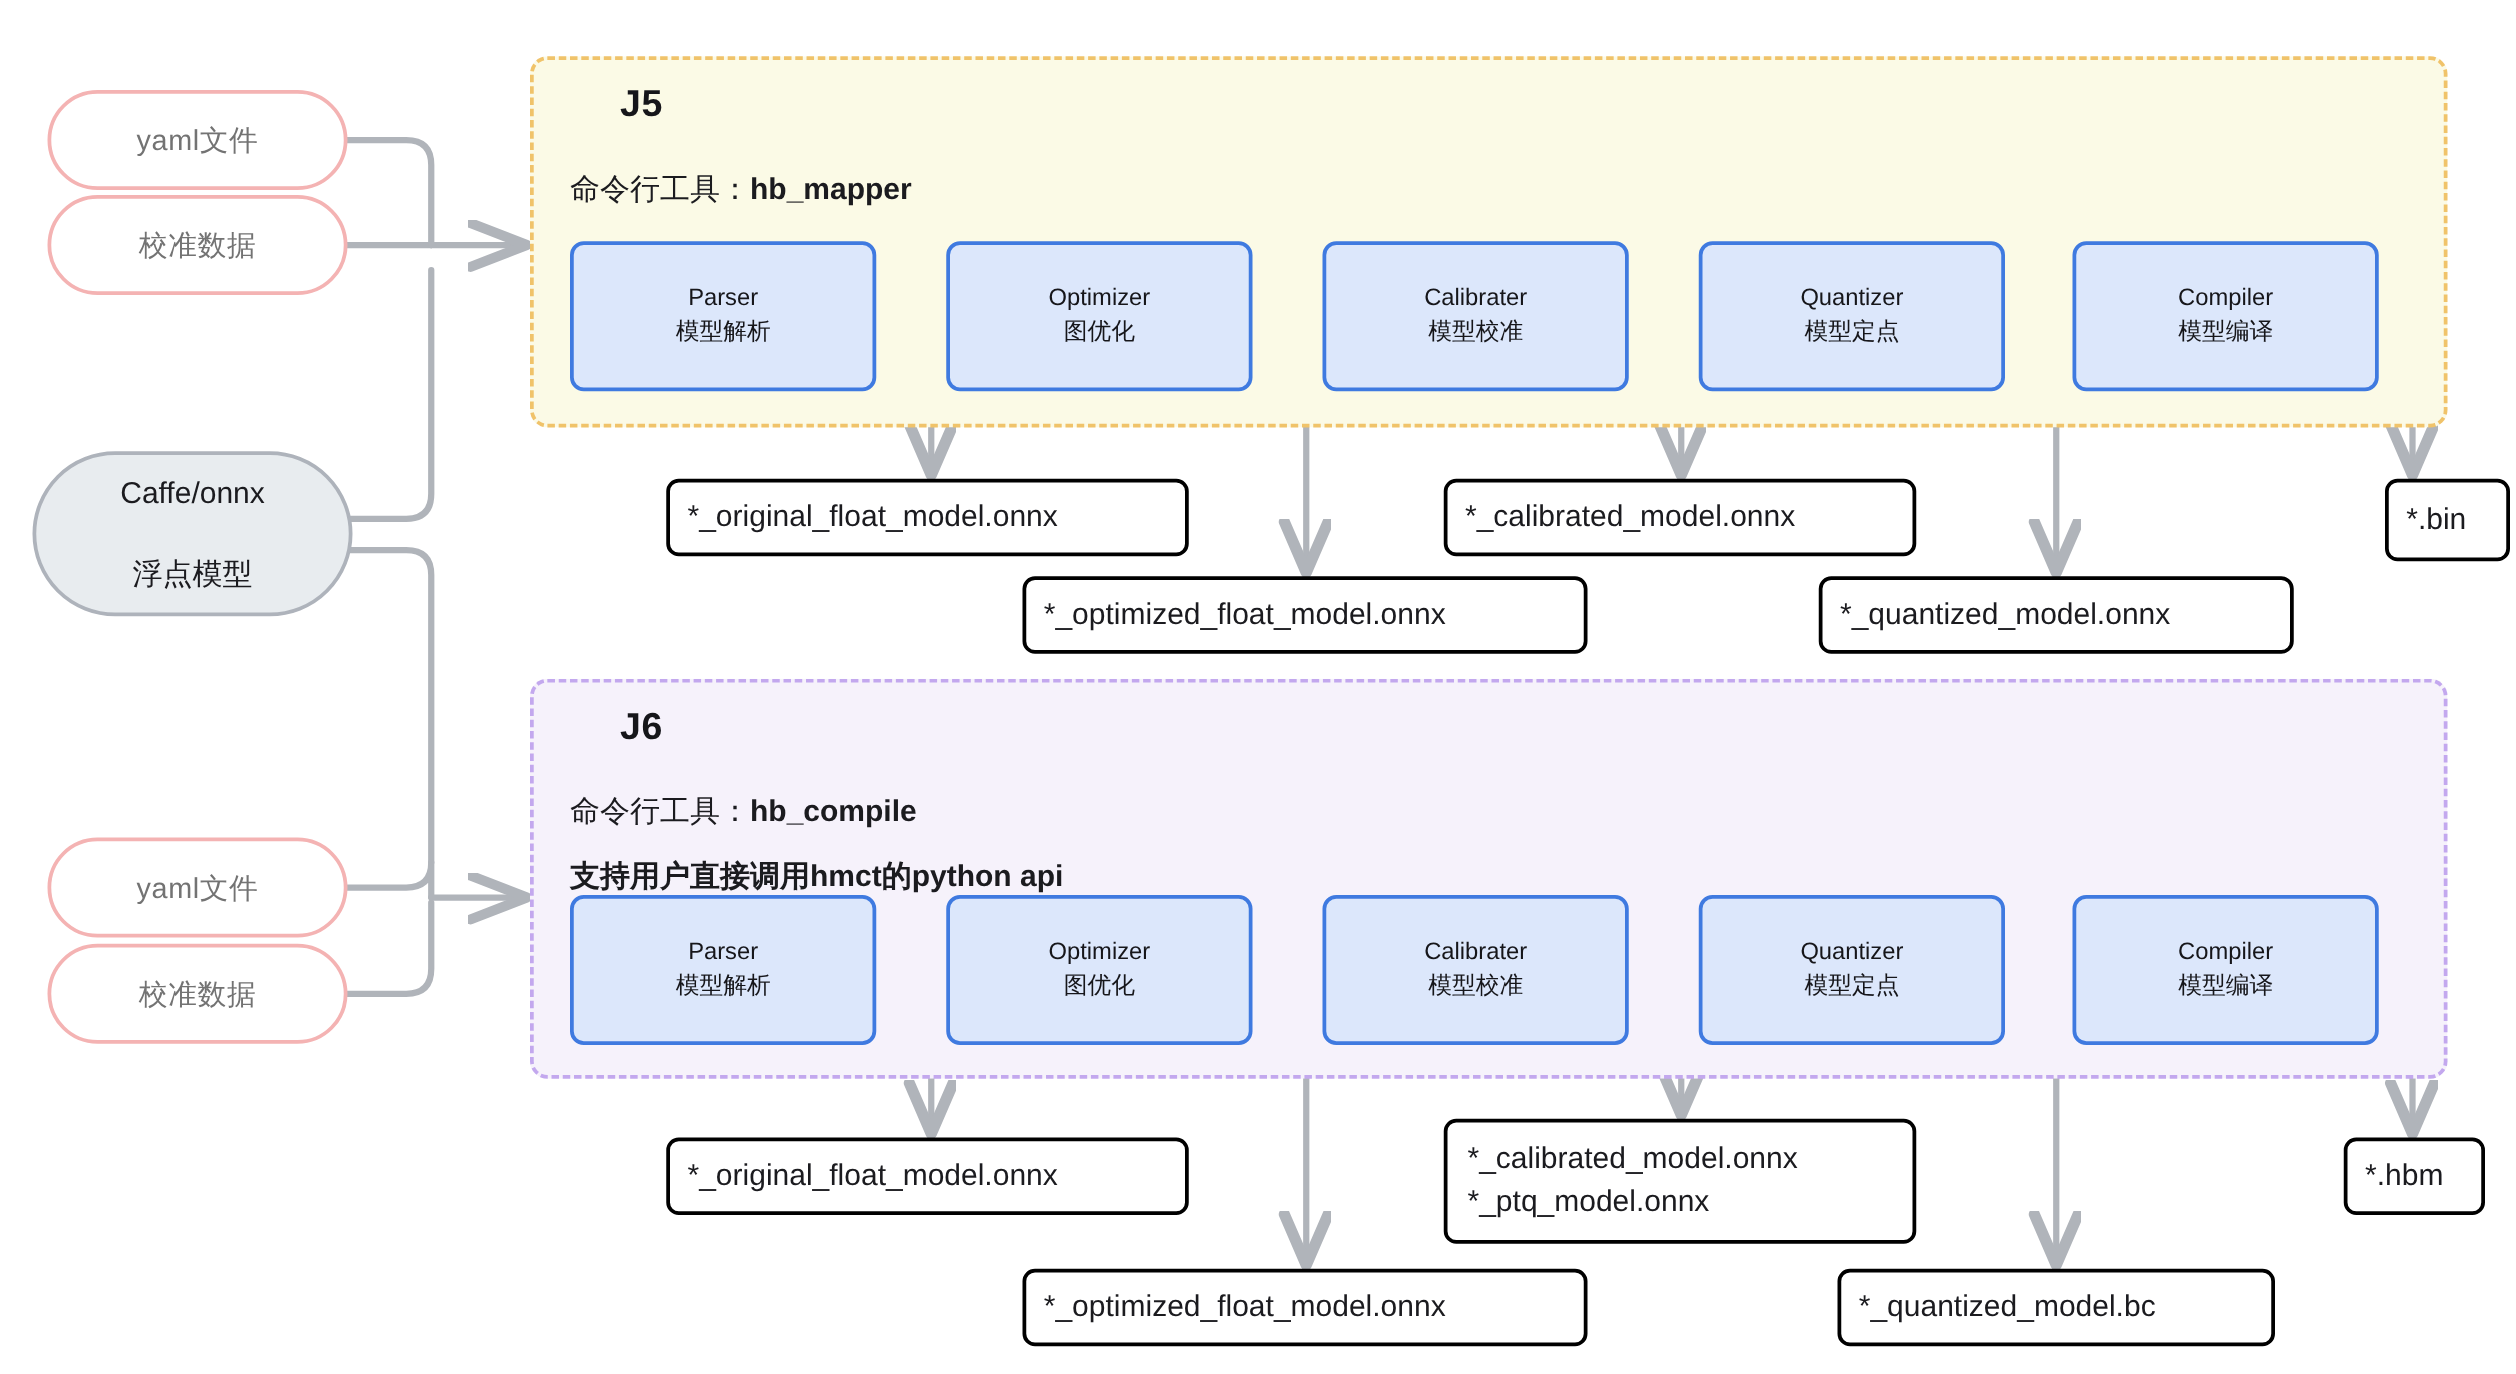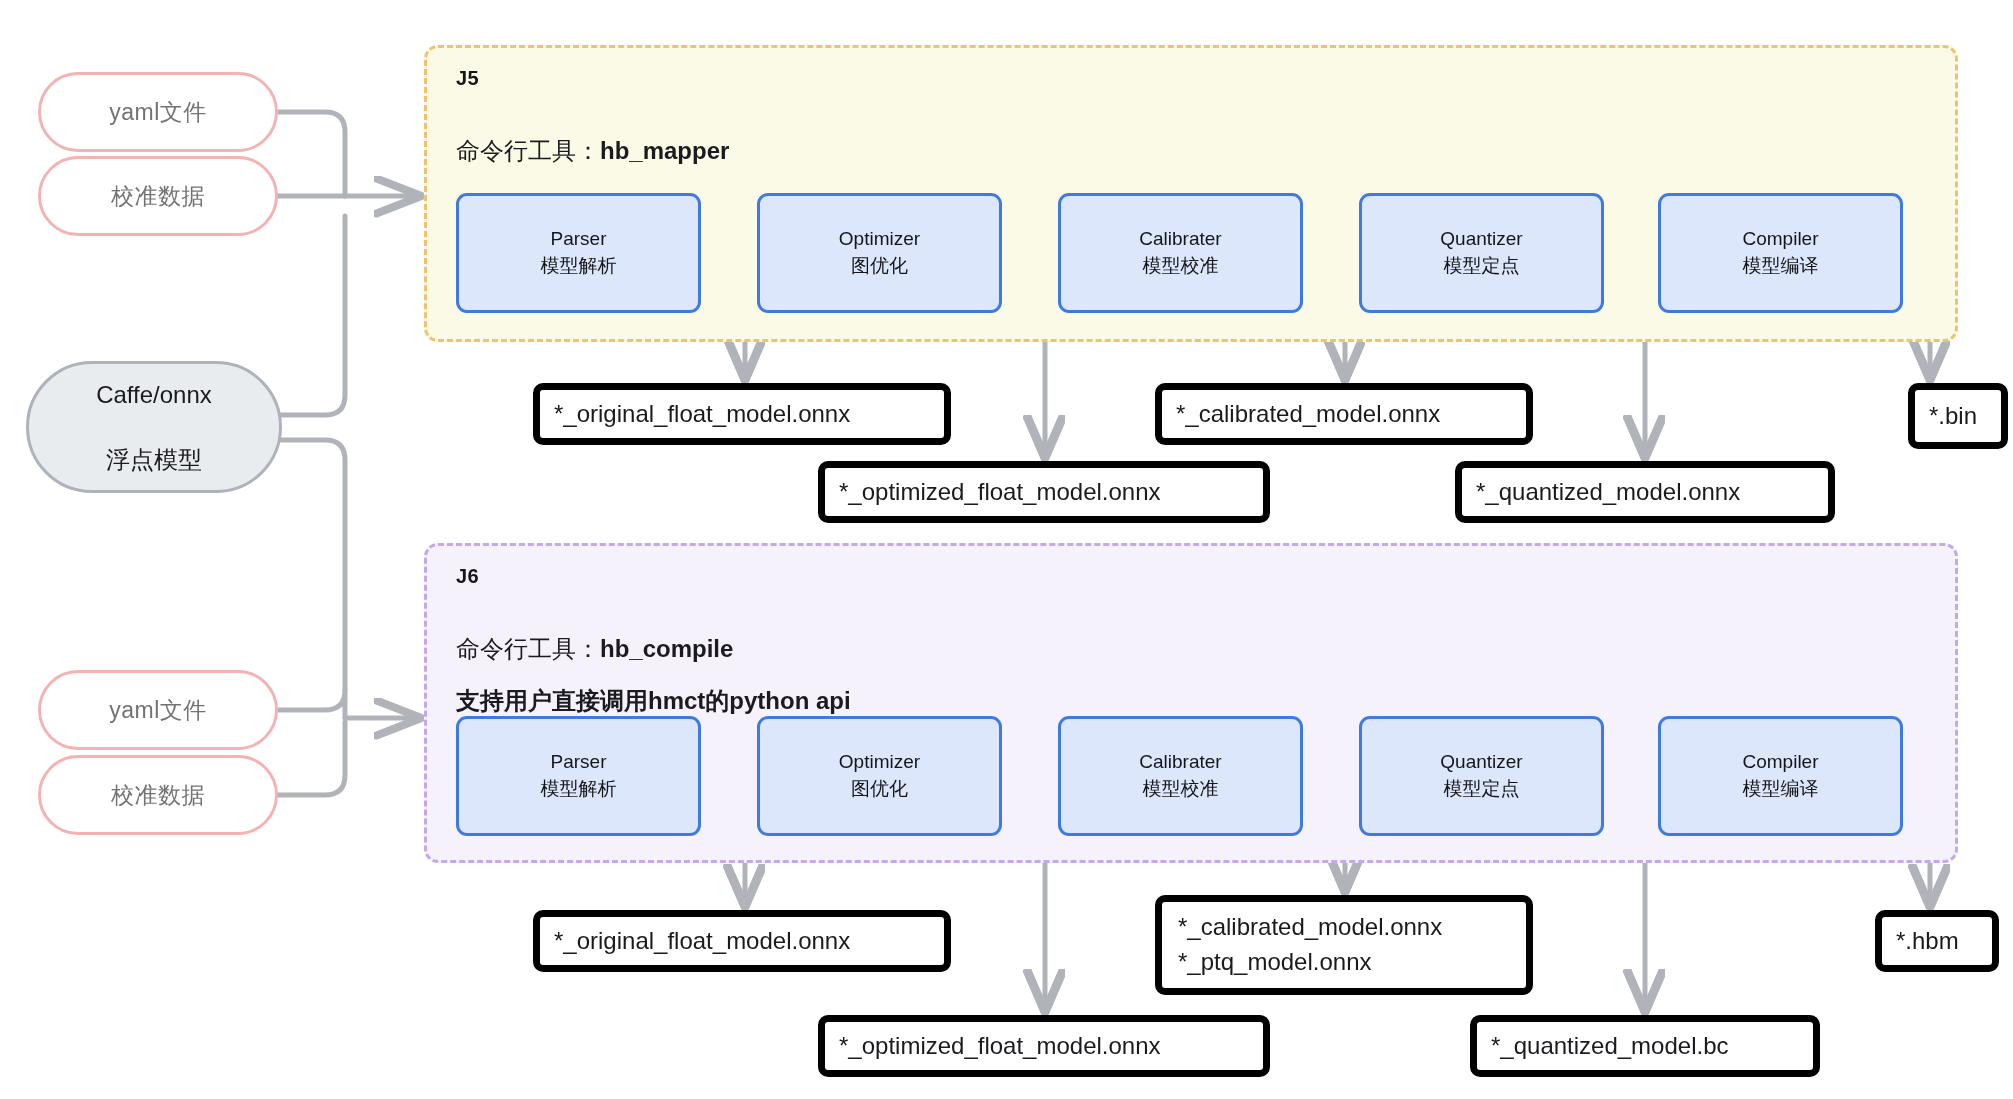--- a/index.html
+++ b/index.html
@@ -59,24 +59,25 @@
   .panel.j5 {
     background: #fbfae6;
     border: 3px dashed #f0c36a;
   }
   .panel.j6 {
     background: #f6f2fb;
     border: 3px dashed #c3a8ee;
   }
   .panel-title {
     position: absolute;
-    font-size: 20px;
+    font-size: 30px;
     font-weight: bold;
     color: #16161a;
     letter-spacing: .5px;
+    margin-left: 40px;
   }
   .panel-sub {
     position: absolute;
     font-size: 24px;
     color: #1b1b1f;
     white-space: nowrap;
   }
   .panel-sub b { font-weight: bold; }
   .panel-sub.allbold { font-weight: bold; }
 
@@ -92,21 +93,21 @@
     justify-content: center;
     color: #16161a;
     font-size: 19px;
     line-height: 1.42;
   }
 
   
   .artifact {
     position: absolute;
     background: #ffffff;
-    border: 7px solid #000000;
+    border: 3px solid #000000;
     border-radius: 10px;
     display: flex;
     flex-direction: column;
     align-items: center;
     justify-content: center;
     color: #1b1b1f;
     font-size: 24px;
     line-height: 1.45;
     padding: 0 14px;
     white-space: nowrap;
@@ -277,17 +278,17 @@
   <div class="artifact" style="left:818px; top:1015px; width:452px; height:62px;">
     <span class="ln">*_optimized_float_model.onnx</span>
   </div>
   <div class="artifact" style="left:1155px; top:895px; width:378px; height:100px; align-items:flex-start; padding:10px 16px;">
     <span class="ln">*_calibrated_model.onnx</span>
     <span class="ln">*_ptq_model.onnx</span>
   </div>
   <div class="artifact" style="left:1470px; top:1015px; width:350px; height:62px;">
     <span class="ln">*_quantized_model.bc</span>
   </div>
-  <div class="artifact" style="left:1875px; top:910px; width:124px; height:62px;">
+  <div class="artifact" style="left:1875px; top:910px; width:113px; height:62px;">
     <span class="ln">*.hbm</span>
   </div>
 
 </div>
 
 </body></html>

